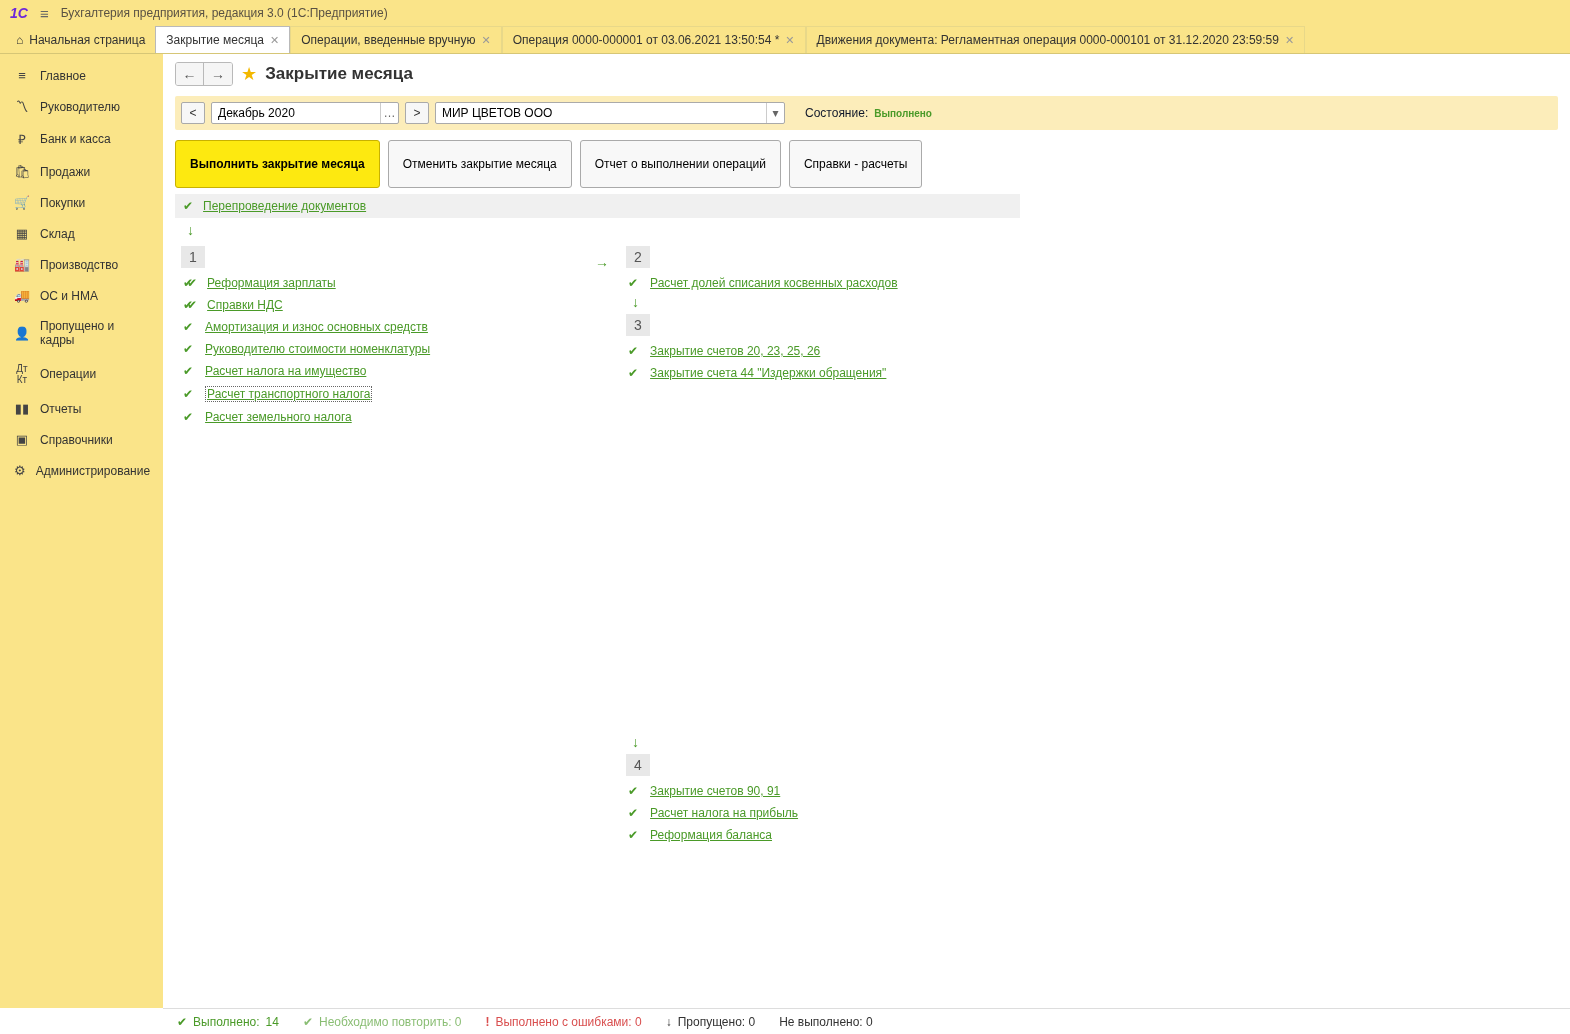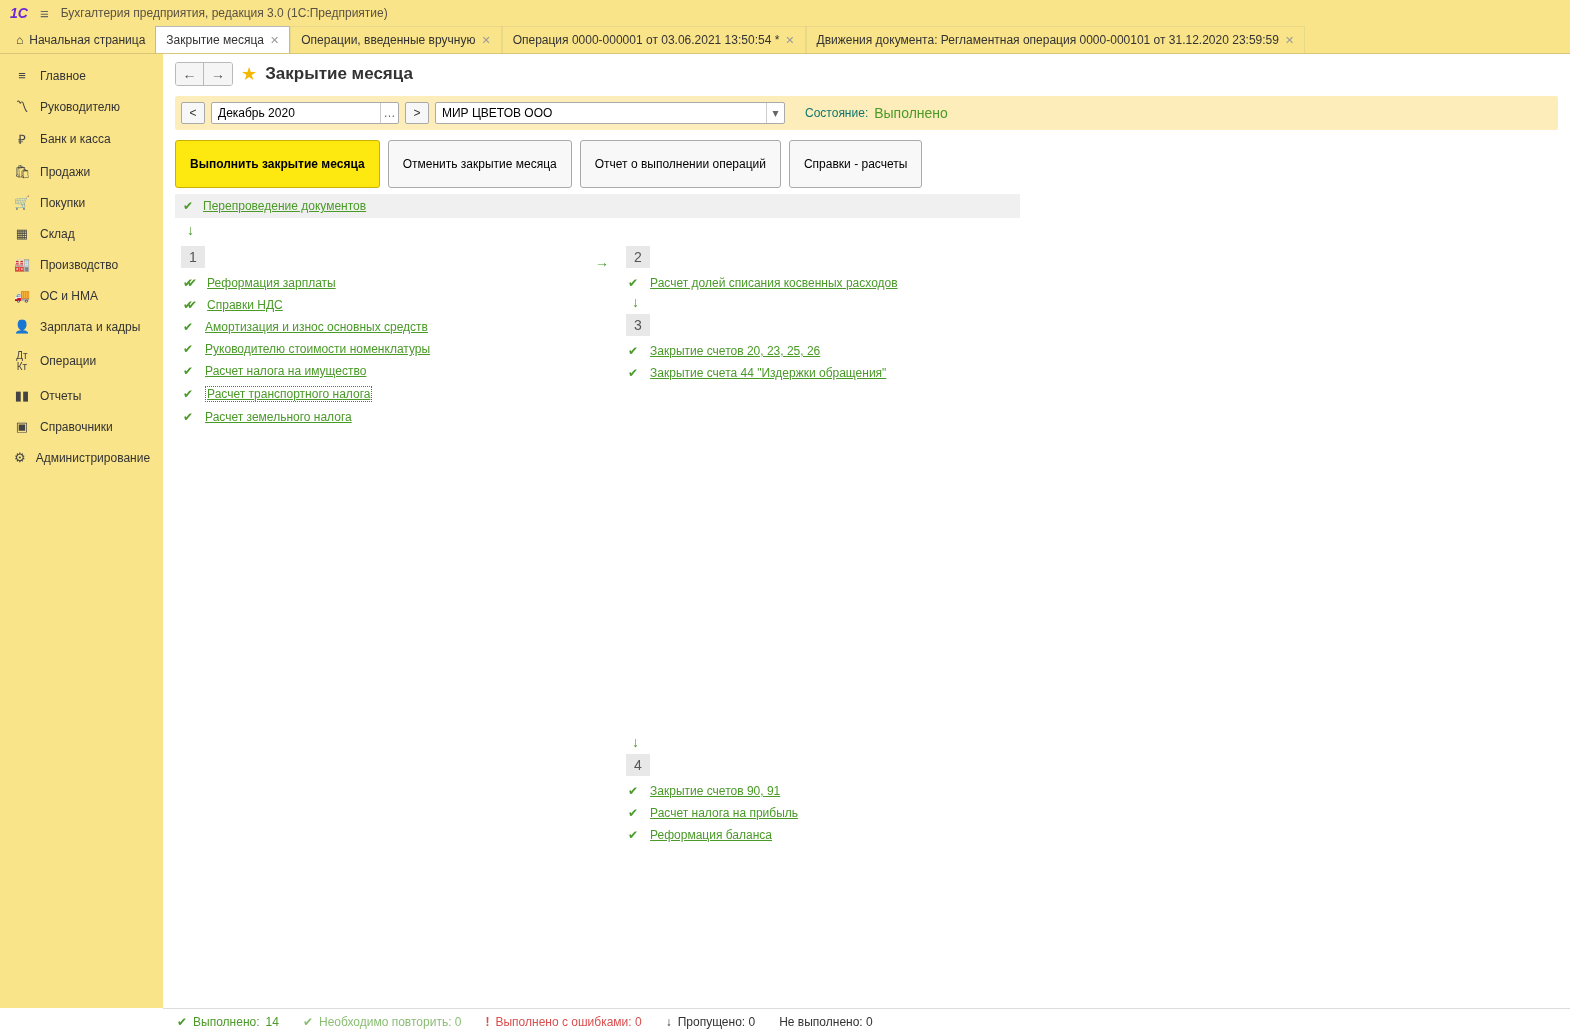--- a/index.html
+++ b/index.html
@@ -184,22 +184,22 @@
   .org-input .dd {
     border-left: 1px solid #ccc;
     width: 18px;
     height: 100%;
     display: flex;
     align-items: center;
     justify-content: center;
     cursor: pointer;
     color: #666;
   }
-  .status-lbl { margin-left: 14px; color: #0f766e; }
-  .status-val { color: #4a9a28; font-weight: normal; font-size: 14px; }
+  .status-lbl { margin-left: 14px; color: #0f172a; }
+  .status-val { color: #4a9a28; font-weight: bold; font-size: 10px; }
 
   .actions-row {
     display: flex;
     gap: 8px;
     margin-bottom: 6px;
   }
   .btn {
     border: 1px solid #aaa;
     background: #f8f8f8;
     padding: 16px 14px;
@@ -337,21 +337,21 @@
     <div class="sidebar-item">
         <span class="icn">🏭</span>
         <span>Производство</span>
       </div>
     <div class="sidebar-item">
         <span class="icn">🚚</span>
         <span>ОС и НМА</span>
       </div>
     <div class="sidebar-item">
         <span class="icn">👤</span>
-        <span>Зарплата и кадры</span>
+        <span>Пропущено и кадры</span>
       </div>
     <div class="sidebar-item">
         <span class="icn" style="font-size:10px;">Дт<br>Кт</span>
         <span>Операции</span>
       </div>
     <div class="sidebar-item">
         <span class="icn">▮▮</span>
         <span>Отчеты</span>
       </div>
     <div class="sidebar-item">

